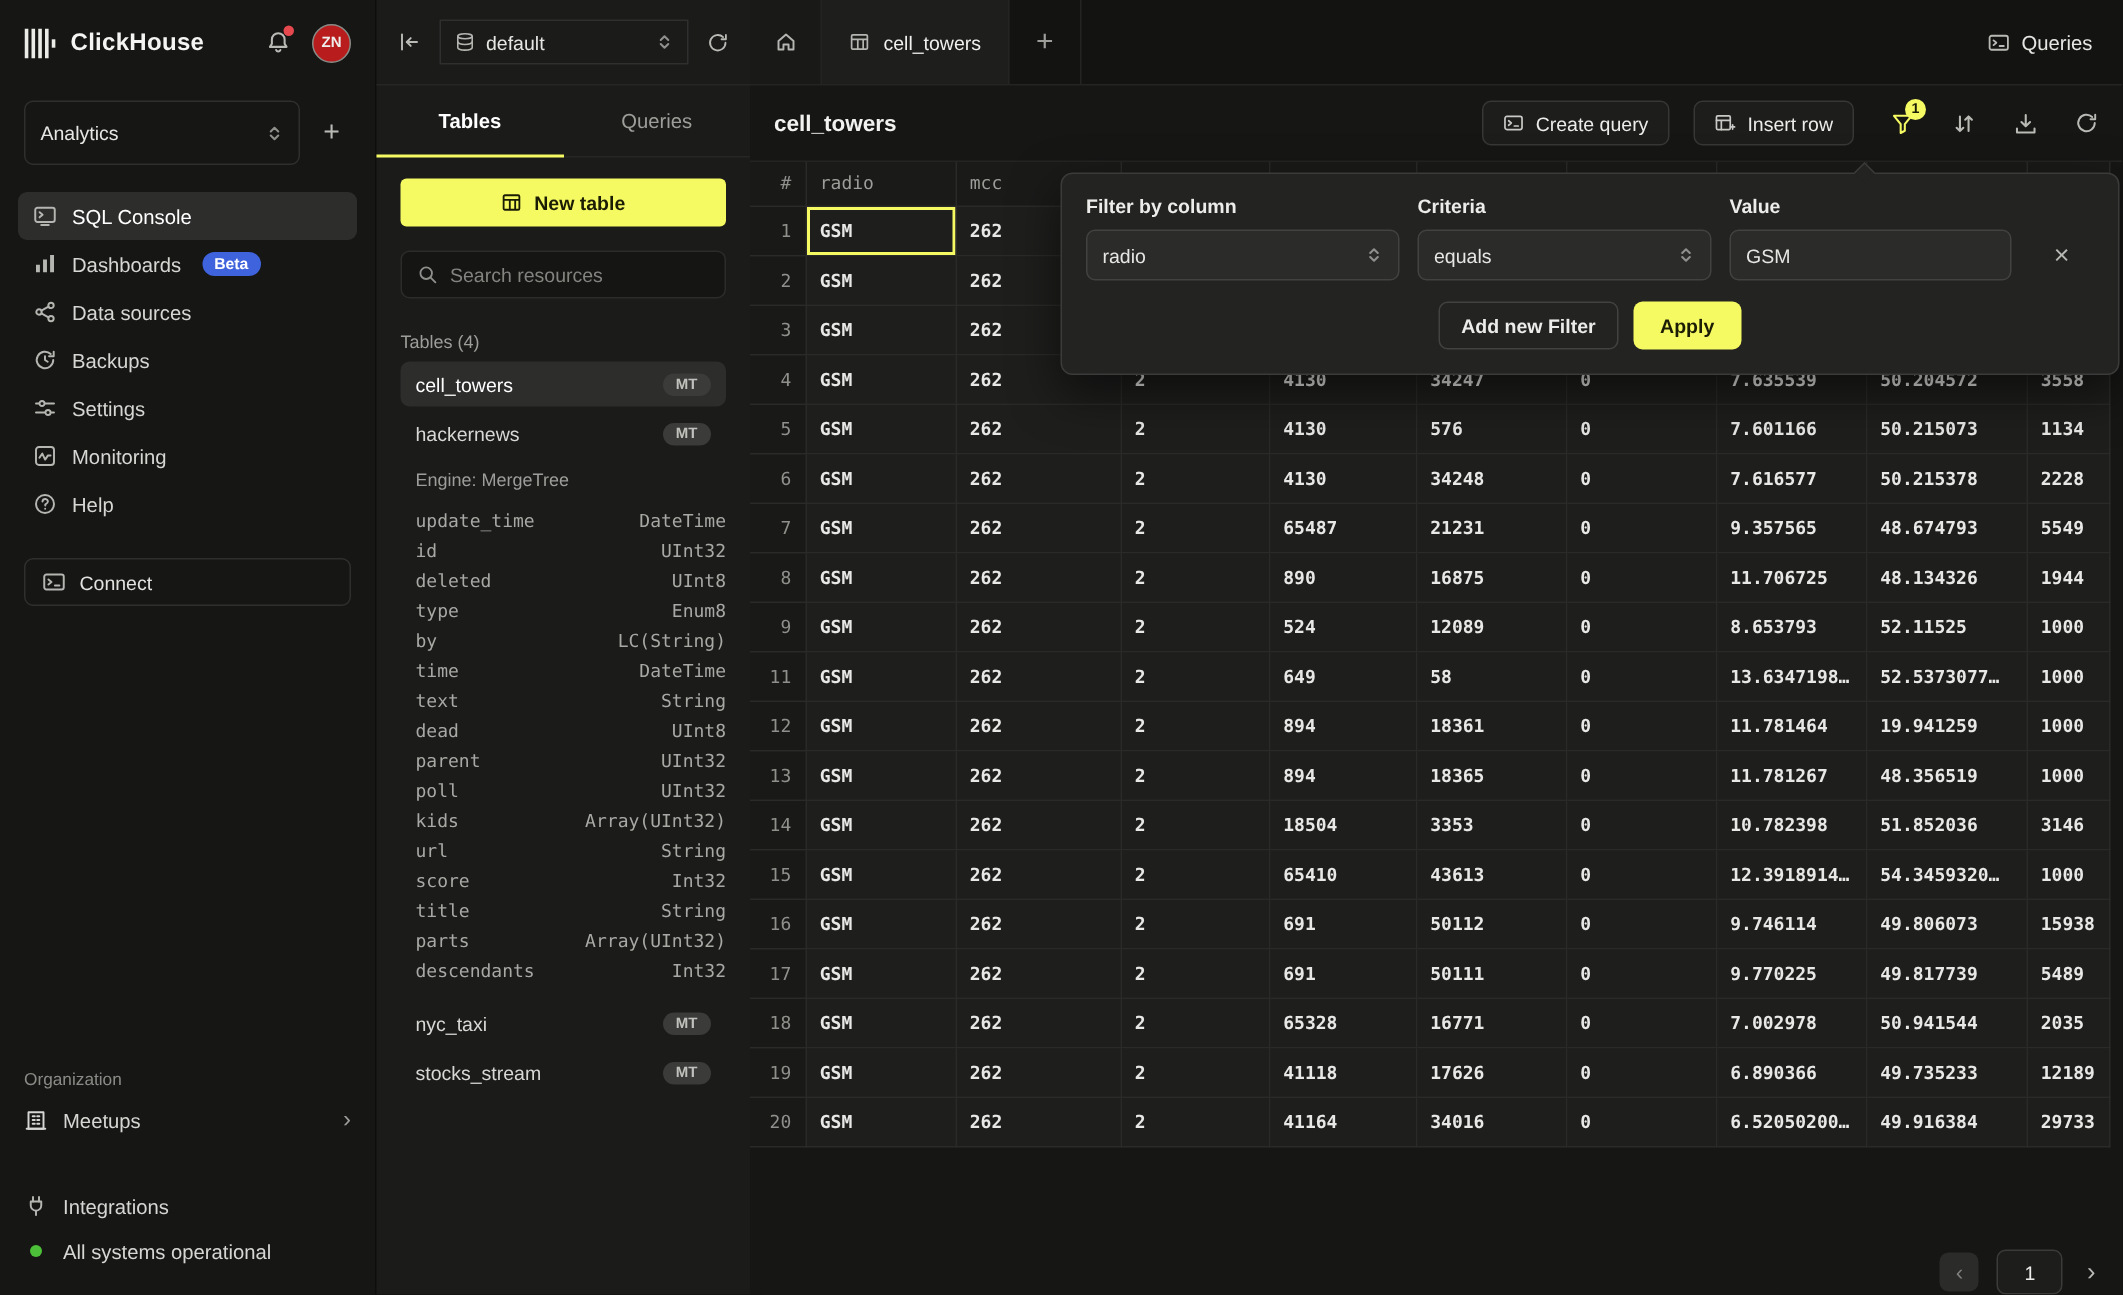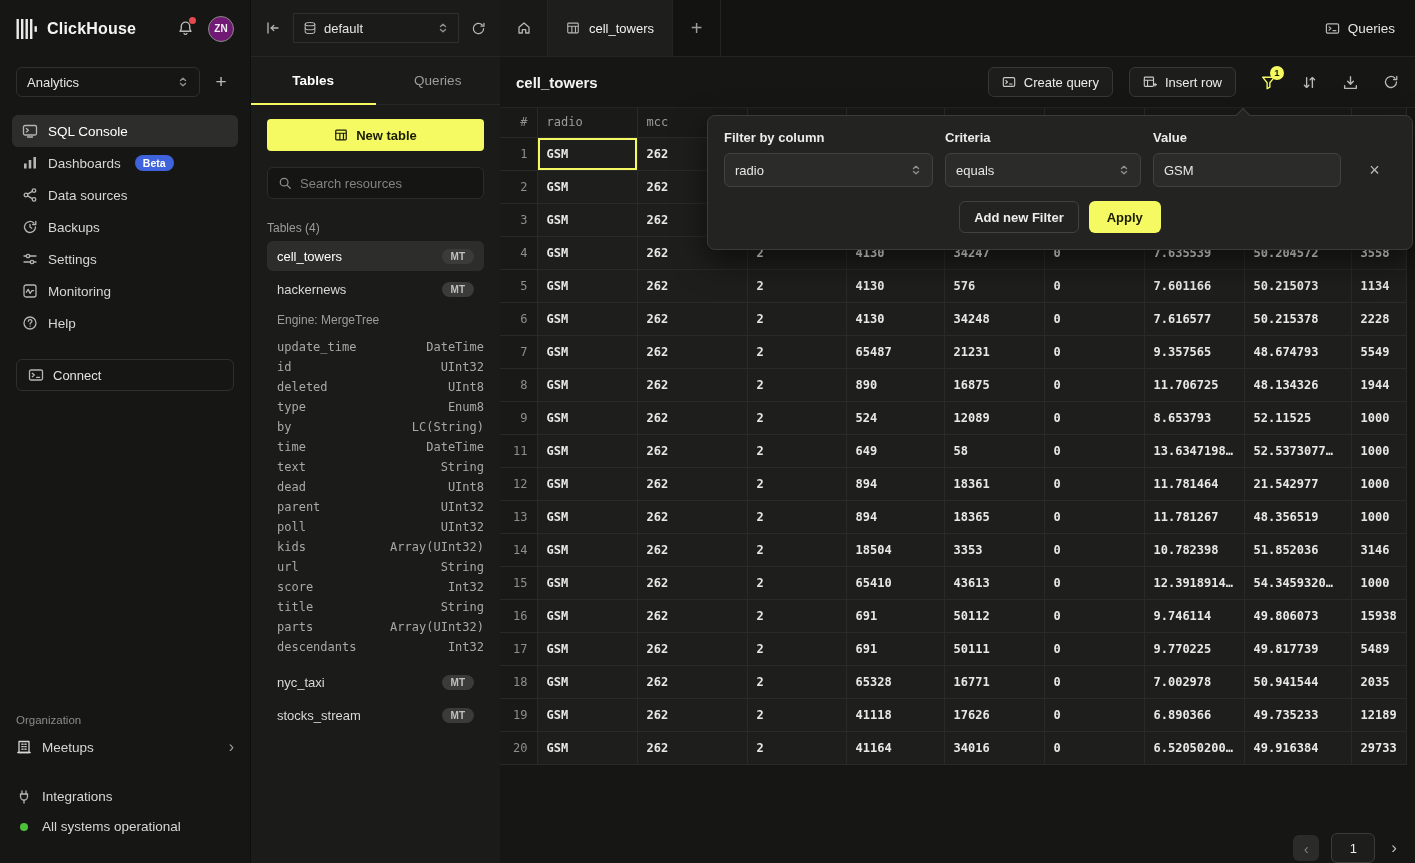--- a/index.html
+++ b/index.html
@@ -18,43 +18,43 @@
   }
   svg{ display:block; }
 
   
   .sidebar{ width:250px; flex:0 0 250px; background:var(--bg-side); display:flex; flex-direction:column; }
   .side-header{ height:57px; display:flex; align-items:center; padding:0 16px; }
   .brand-name{ font-size:16px; font-weight:700; color:#f4f4f2; margin-left:9px; letter-spacing:.2px; }
   .side-header .sp{ flex:1; }
   .bell-wrap{ position:relative; color:#b9b9b5; margin-right:14px; }
   .red-dot{ position:absolute; top:-3px; right:-2px; width:7px; height:7px; border-radius:50%; background:#e5484d; }
-  .avatar{ width:26px; height:26px; border-radius:50%; background:#701a75; border:1.5px solid #8a8a86; color:#eeeeec;
+  .avatar{ width:26px; height:26px; border-radius:50%; background:#b91c1c; border:1.5px solid #8a8a86; color:#eeeeec;
            font-size:10px; font-weight:700; display:flex; align-items:center; justify-content:center; }
   .ws-row{ display:flex; align-items:center; padding:0 16px; margin-top:10px; }
-  .ws-select{ flex:1; height:30px; border:1px solid #2f2f2e; border-radius:6px; display:flex; align-items:center;
+  .ws-select{ flex:1; height:43px; border:1px solid #2f2f2e; border-radius:6px; display:flex; align-items:center;
               padding:0 10px; font-size:13px; color:#e6e6e3; cursor:pointer; }
   .ws-select .chev{ margin-left:auto; color:#8f8f8b; }
   .plus-btn{ width:26px; text-align:center; font-size:19px; color:#b9b9b5; margin-left:8px; cursor:pointer; }
   .side-menu{ margin-top:18px; padding:0 12px; }
   .side-item{ height:32px; display:flex; align-items:center; gap:10px; padding:0 10px; border-radius:6px;
               font-size:13.5px; color:#d6d6d3; cursor:pointer; margin-bottom:0; }
   .side-item .icon{ color:#b5b5b1; width:16px; height:16px; }
   .side-item.active{ background:#2d2d2c; color:#ffffff; }
   .beta{ margin-left:4px; background:#3e63dd; color:#fff; font-size:10.5px; font-weight:600; padding:2px 8px; border-radius:9px; }
   .connect-btn{ margin:20px 16px 0; height:32px; border:1px solid #2f2f2e; border-radius:6px; display:flex; align-items:center;
                 gap:9px; padding:0 11px; font-size:13px; color:#e2e2df; cursor:pointer; }
   .connect-btn .icon{ color:#b5b5b1; }
   .side-spacer{ flex:1; }
   .org-section{ padding:0 16px; }
   .org-label{ font-size:11.5px; color:#8a8a86; margin-bottom:5px; }
   .org-item{ height:32px; display:flex; align-items:center; gap:10px; font-size:13.5px; color:#d6d6d3; cursor:pointer; }
   .org-item .chev-r{ margin-left:auto; color:#9d9d99; font-size:16px; }
   .side-footer{ margin-top:26px; padding:0 16px 14px; }
-  .foot-item{ height:30px; display:flex; align-items:flex-start; gap:10px; font-size:13.5px; color:#d6d6d3; cursor:pointer; }
+  .foot-item{ height:30px; display:flex; align-items:center; gap:10px; font-size:13.5px; color:#d6d6d3; cursor:pointer; }
   .foot-item .icon{ color:#b5b5b1; width:16px; }
   .gdot{ width:8px; height:8px; border-radius:50%; background:#4cc038; display:block; margin:4px; }
 
   
   .explorer{ width:250px; flex:0 0 250px; background:var(--bg-panel); display:flex; flex-direction:column; border-left:1px solid #0e0e0d; }
   .exp-topbar{ height:57px; flex:0 0 57px; display:flex; align-items:center; gap:12px; padding:0 14px; border-bottom:1px solid var(--border); }
   .collapse-ic{ color:#b9b9b5; cursor:pointer; }
   .db-select{ flex:1; height:30px; border:1px solid #2f2f2e; border-radius:0; display:flex; align-items:center; gap:7px;
               padding:0 9px; font-size:13px; color:#e6e6e3; cursor:pointer; }
   .db-select .chev{ margin-left:auto; color:#8f8f8b; }
@@ -689,21 +689,21 @@
           </tr>
           <tr>
             <td class="rownum">12</td>
             <td>GSM</td>
             <td>262</td>
             <td>2</td>
             <td>894</td>
             <td>18361</td>
             <td>0</td>
             <td>11.781464</td>
-            <td>21.542977</td>
+            <td>19.941259</td>
             <td>1000</td>
           </tr>
           <tr>
             <td class="rownum">13</td>
             <td>GSM</td>
             <td>262</td>
             <td>2</td>
             <td>894</td>
             <td>18365</td>
             <td>0</td>

